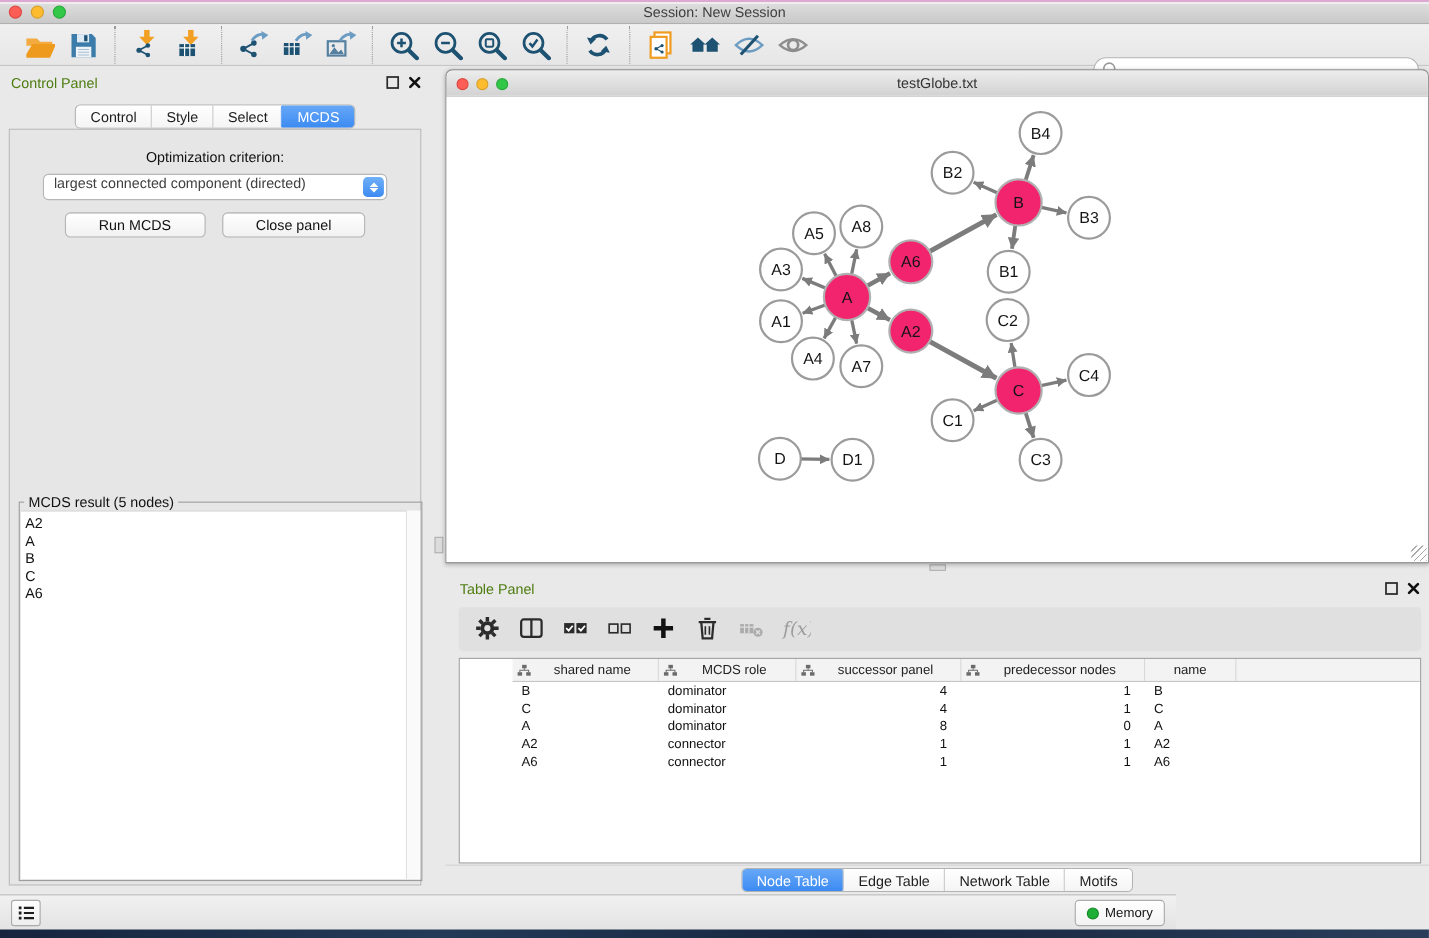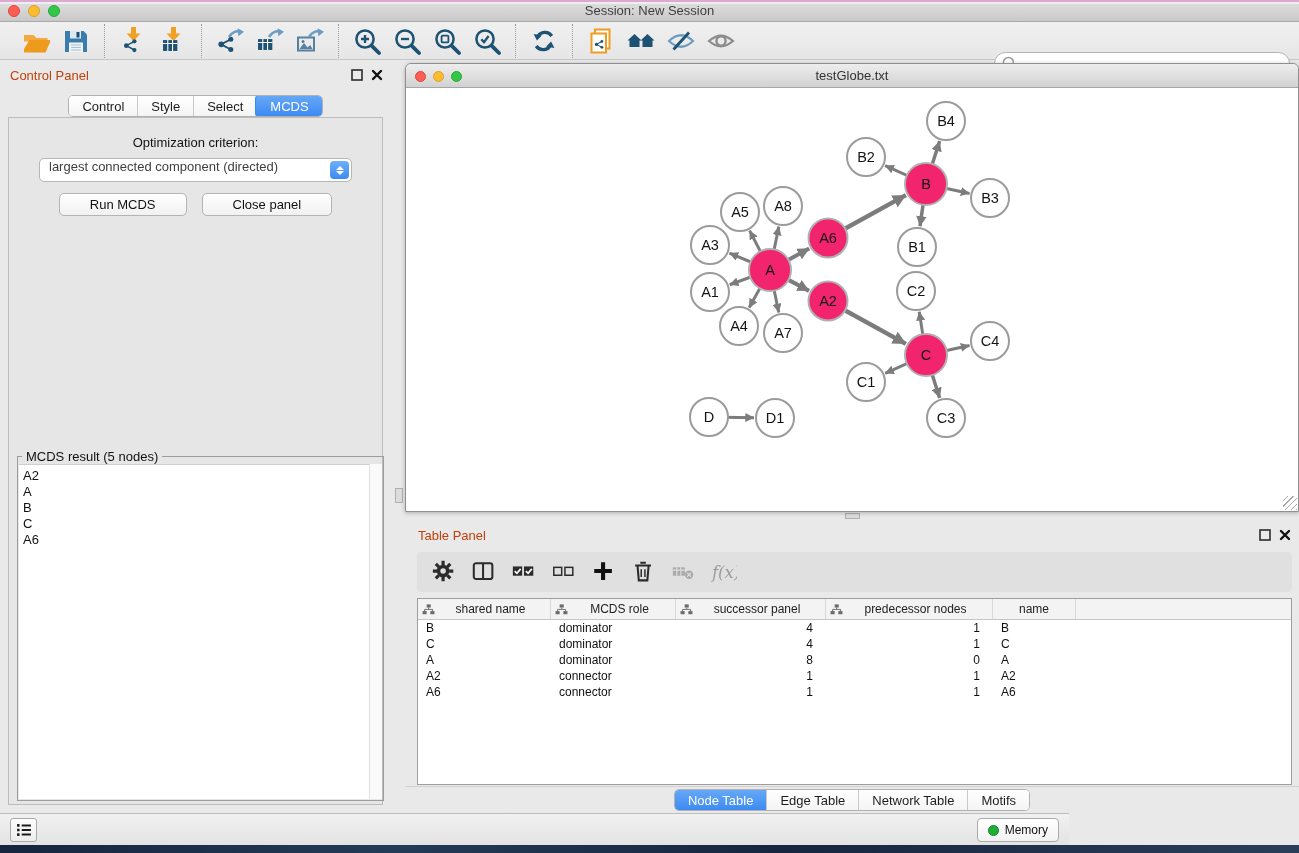--- a/index.html
+++ b/index.html
@@ -28,21 +28,21 @@
   .tb-sep { width:0; height:34px; border-left:1px dotted #9b9b9b; }
   .tb-btn { width:40px; height:34px; display:flex; align-items:center; justify-content:center;
     background:none; border:none; cursor:default; }
   #search-wrap { position:absolute; right:9px; top:30px; width:296px; height:23px; }
   #search-input { width:100%; height:100%; border:1px solid #b3b3b3; border-radius:12px;
     background:#fff; padding:0 8px 0 26px; font-size:12px; outline:none; }
   #search-wrap svg { position:absolute; left:7px; top:3px; }
 
   
   #control-panel { position:absolute; left:0; top:60px; width:391px; height:753px; }
-  .panel-header { position:absolute; left:10px; top:8px; font-size:13px; color:#c2410c; }
+  .panel-header { position:absolute; left:10px; top:8px; font-size:13px; color:#4d7c0f; }
   .panel-icons { position:absolute; right:8px; top:9px; display:flex; gap:8px; align-items:center; }
   .cp-tabs { position:absolute; left:0; right:0; top:35px; display:flex; justify-content:center; }
   .seg { display:inline-flex; border:1px solid #b2b2b2; border-radius:5px; overflow:hidden;
     background:#fff; height:22px; }
   .seg .tab { padding:2px 13px; font-size:13px; color:#1d1d1d; line-height:17px;
     border-left:1px solid #c9c9c9; background:linear-gradient(#ffffff,#f4f4f4); white-space:nowrap; }
   .seg .tab:first-child { border-left:none; }
   .seg .tab.active { background:linear-gradient(#68a9f7,#3a89f2); color:#fff;
     border-left-color:#3a89f2; border-radius:4px; margin:-1px; padding:3px 14px; }
   #cp-body { position:absolute; left:8px; top:57px; width:375px; height:688px;
@@ -89,21 +89,21 @@
   #resize-grip { position:absolute; right:1px; bottom:1px; width:14px; height:14px;
     background:repeating-linear-gradient(135deg, transparent 0 3px, #a9a9a9 3px 4px); }
 
   
   #table-panel { position:absolute; left:405px; top:520px; width:894px; height:293px; }
   #tp-toolbar { position:absolute; left:12px; right:7px; top:32px; height:40px;
     background:#e0e0e0; border-radius:4px; display:flex; align-items:center; gap:6px;
     padding-left:10px; }
   #tp-toolbar .tb-btn { width:34px; }
   #tp-table { position:absolute; left:12px; right:7px; top:78px; height:187px;
-    background:#fff; border:1px solid #9e9e9e; overflow:hidden; }
+    background:#fff; border:1px solid #9e9e9e; overflow:hidden;padding-left:48px; }
   #tp-head { display:flex; height:21px; border-bottom:1px solid #c6c6c6; background:#f3f3f3; }
   .th { display:flex; align-items:center; border-right:1px solid #d8d8d8; padding:0 4px;
     font-size:12px; color:#222; }
   .th .lbl { flex:1; text-align:center; }
   .tr { display:flex; height:16px; align-items:center; }
   .td { font-size:12px; color:#111; padding:0 8px; white-space:nowrap; overflow:hidden; }
   .td.num { text-align:right; padding-right:13px; }
   #tp-tabs { position:absolute; left:0; right:0; top:266px; height:27px;
     border-top:1px solid #d2d2d2; display:flex; justify-content:center; align-items:center; }
 

